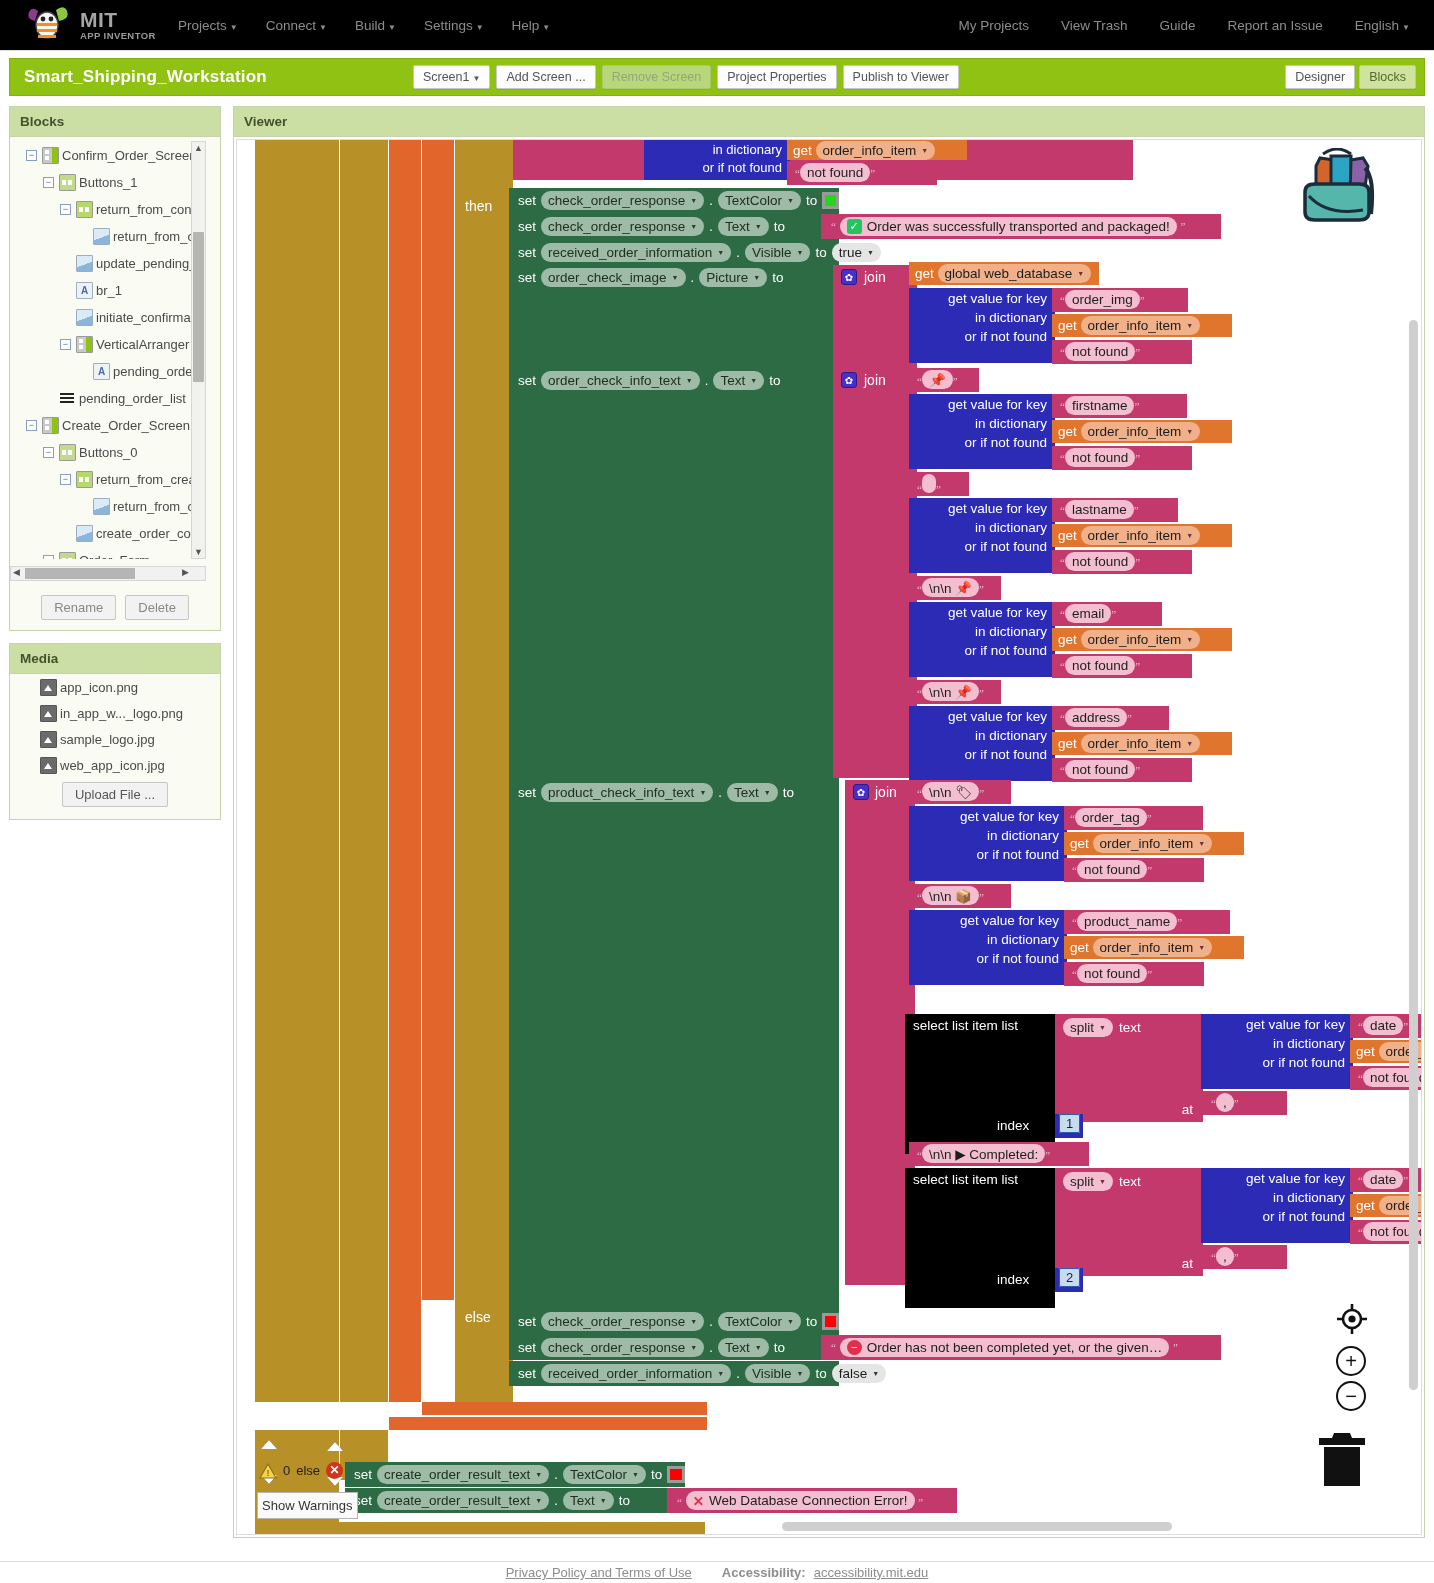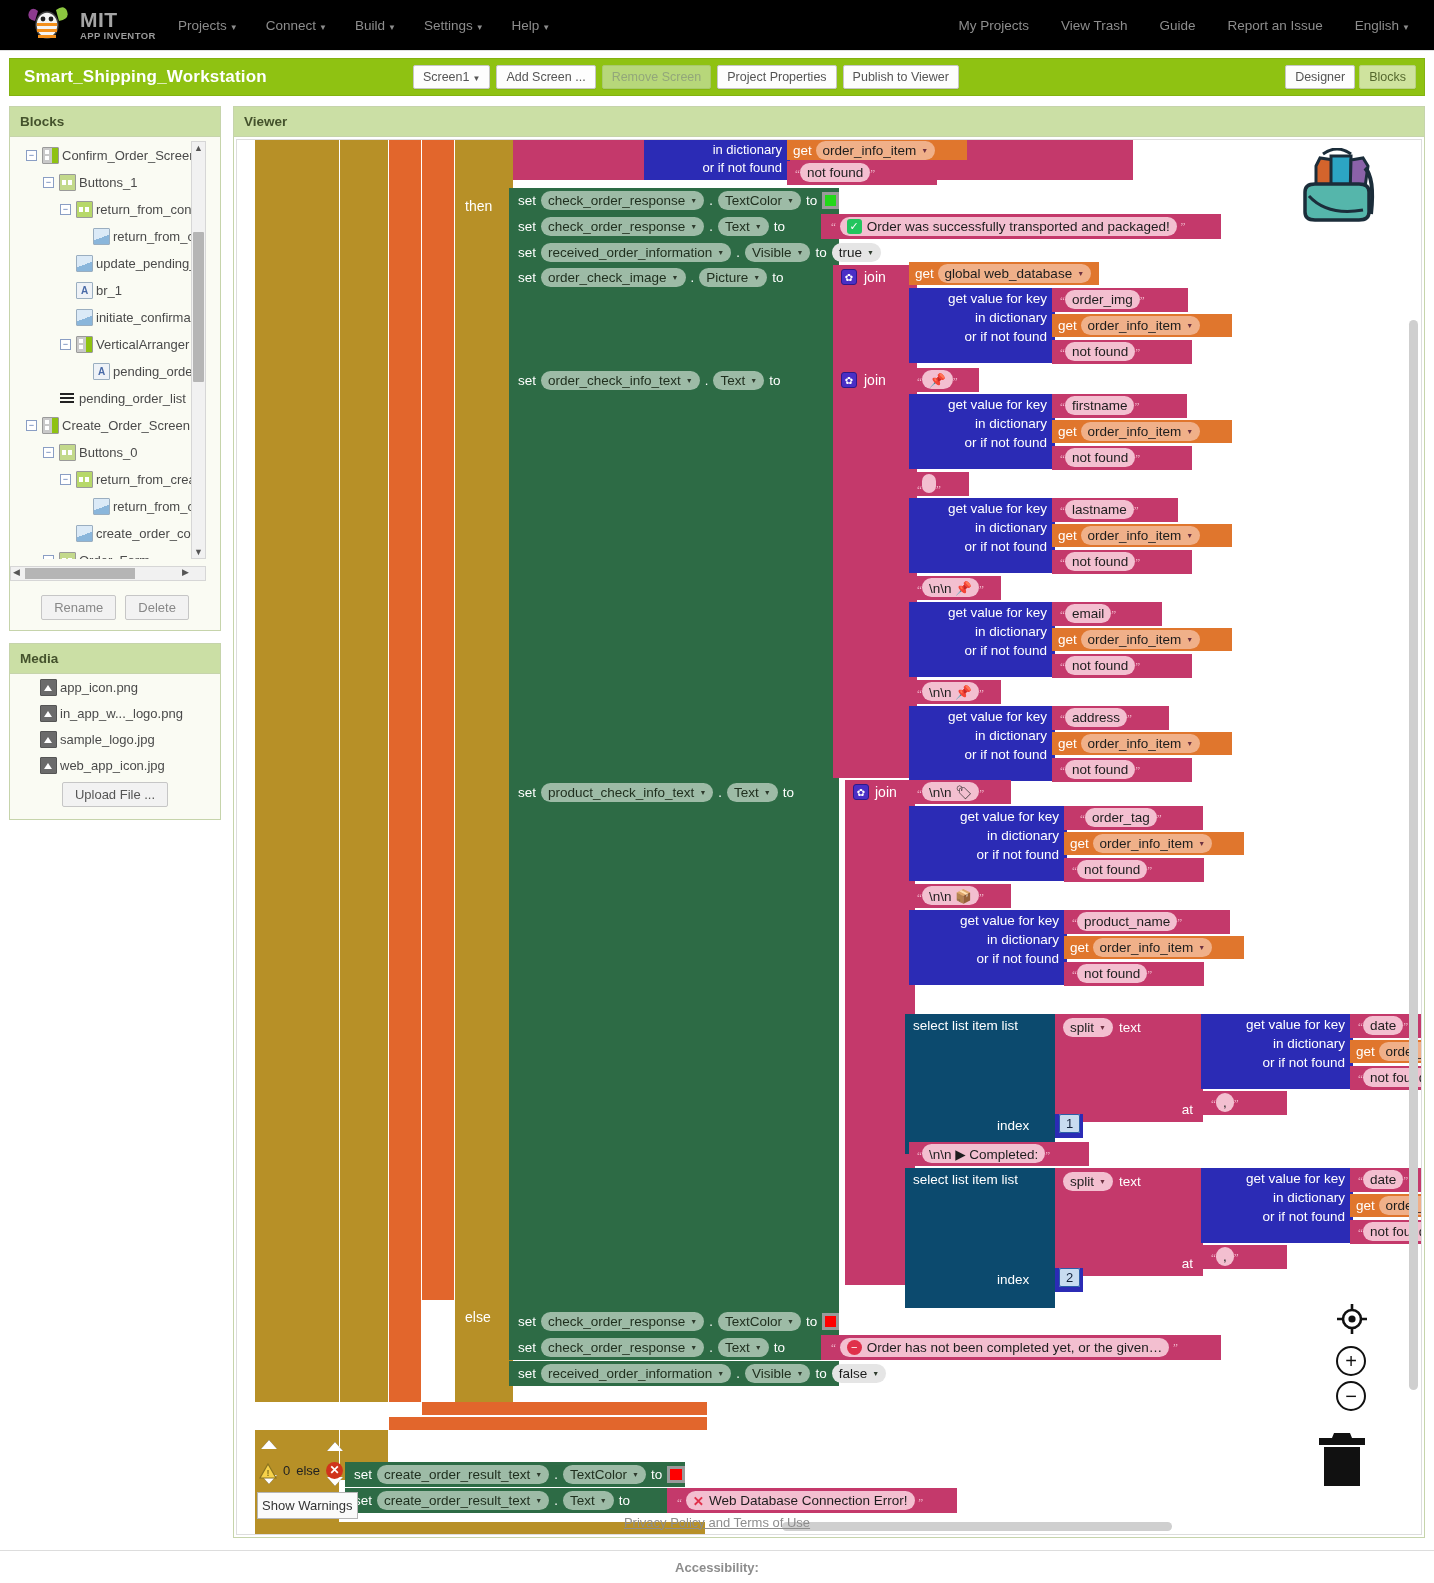--- a/index.html
+++ b/index.html
@@ -99,21 +99,21 @@
   #canvas-outer { flex:1; position:relative; overflow:hidden; background:#fff; border:1px solid #ddd; margin:2px; }
   #canvas { position:absolute; inset:0; }
 
   
   .blk { position:absolute; font-size:13.5px; color:#fff; white-space:nowrap; }
   .gold  { background:#b79027; }
   .orng  { background:#e2662c; }
   .green { background:#2d6b45; }
   .pink  { background:#c4396b; }
   .blue  { background:#2b2bb5; }
-  .lblue { background:#0c4a6e; }
+  .lblue { background:#000000; }
   .orng2 { background:#e0762d; }
 
   .field {
     display:inline-flex; align-items:center; background:#9dbba6; color:#20301f;
     border-radius:11px; padding:1px 7px; font-size:13.5px; height:19px;
   }
   .field.pinkf { background:#f3bfd0; color:#1d1d1d; }
   .field.orngf { background:#f0b089; color:#1d1d1d; }
   .field.greenf { background:#e5e5e5; color:#1d1d1d; }
   .fcaret { font-size:7px; margin-left:5px; color:#2d3a2c; }
@@ -137,22 +137,22 @@
   .tri.up { border-bottom:9px solid #fff; filter:drop-shadow(0 0 0.5px #333);}
   .tri.down { border-top:9px solid #fff; filter:drop-shadow(0 0 0.5px #333);}
   #showwarn { position:absolute; background:#fafafa; border:1px solid #b5b5b5; font-size:13px; color:#333; padding:5px 4px; cursor:pointer;}
   .err-ico { width:17px;height:17px;border-radius:50%;background:#d0341c; color:#fff; font-size:12px; font-weight:bold; text-align:center; line-height:17px;}
 
   
   #cv-vscroll { position:absolute; right:3px; top:180px; width:9px; height:1070px; background:#cfcfcf; border-radius:5px;}
   #cv-hscroll { position:absolute; bottom:3px; left:545px; width:390px; height:9px; background:#cfcfcf; border-radius:5px;}
 
   
-  #footer { position:absolute; bottom:0; left:0; right:0; height:33px; border-top:1px solid #ddd;
-            display:flex; align-items:center; justify-content:center; gap:30px; background:#fff;flex-direction:column;}
+  #footer { position:absolute; bottom:0; left:0; right:0; height:22px; border-top:1px solid #ddd;
+            display:flex; align-items:center; justify-content:center; gap:30px; background:#fff;}
   #footer a { font-size:13px; color:#8d8d8d; text-decoration:underline; cursor:pointer;}
   #footer span { font-size:13px; color:#8d8d8d;font-weight:bold; }
 </style>
 </head>
 <body>
 
 <div id="topnav">
   <div id="logo-wrap">
     <svg width="48" height="40" viewBox="0 0 48 40">
       <path d="M12 6 q-6 -5 -9 1 q-3 7 6 9 z" fill="#8d3a8f"></path>
@@ -524,21 +524,21 @@
           </div>
           <div class="blk pink" style="left: 672px; top: 640px; width: 102px; height: 24px;">
             <div style="padding:2px 0 0 8px"><span class="quote">“</span><span class="field pinkf">\n\n 🏷</span><span class="quote">”</span></div>
           </div>
           <div class="blk blue" style="left: 672px; top: 666px; width: 158px; height: 75px;">
             <div style="text-align:right;padding:3px 8px 0 0">get value for key</div>
     <div style="text-align:right;padding:4px 8px 0 0">in dictionary</div>
     <div style="text-align:right;padding:4px 8px 0 0">or if not found</div>
           </div>
           <div class="blk pink" style="left: 827px; top: 666px; width: 139px; height: 24px;">
-            <div style="padding:2px 0 0 16px"><span class="quote">“</span><span class="field pinkf">order_tag</span><span class="quote">”</span></div>
+            <div style="padding:2px 0 0 6px"><span class="quote">“</span><span class="field pinkf">order_tag</span><span class="quote">”</span></div>
           </div>
           <div class="blk orng2" style="left: 827px; top: 692px; width: 180px; height: 23px;">
             <div style="padding:2px 0 0 6px">get <span class="field orngf">order_info_item<span class="fcaret">▼</span></span></div>
           </div>
           <div class="blk pink" style="left: 827px; top: 718px; width: 140px; height: 24px;">
             <div style="padding:2px 0 0 8px"><span class="quote">“</span><span class="field pinkf">not found</span><span class="quote">”</span></div>
           </div>
           <div class="blk pink" style="left: 672px; top: 744px; width: 102px; height: 24px;">
             <div style="padding:2px 0 0 8px"><span class="quote">“</span><span class="field pinkf">\n\n 📦</span><span class="quote">”</span></div>
           </div>

